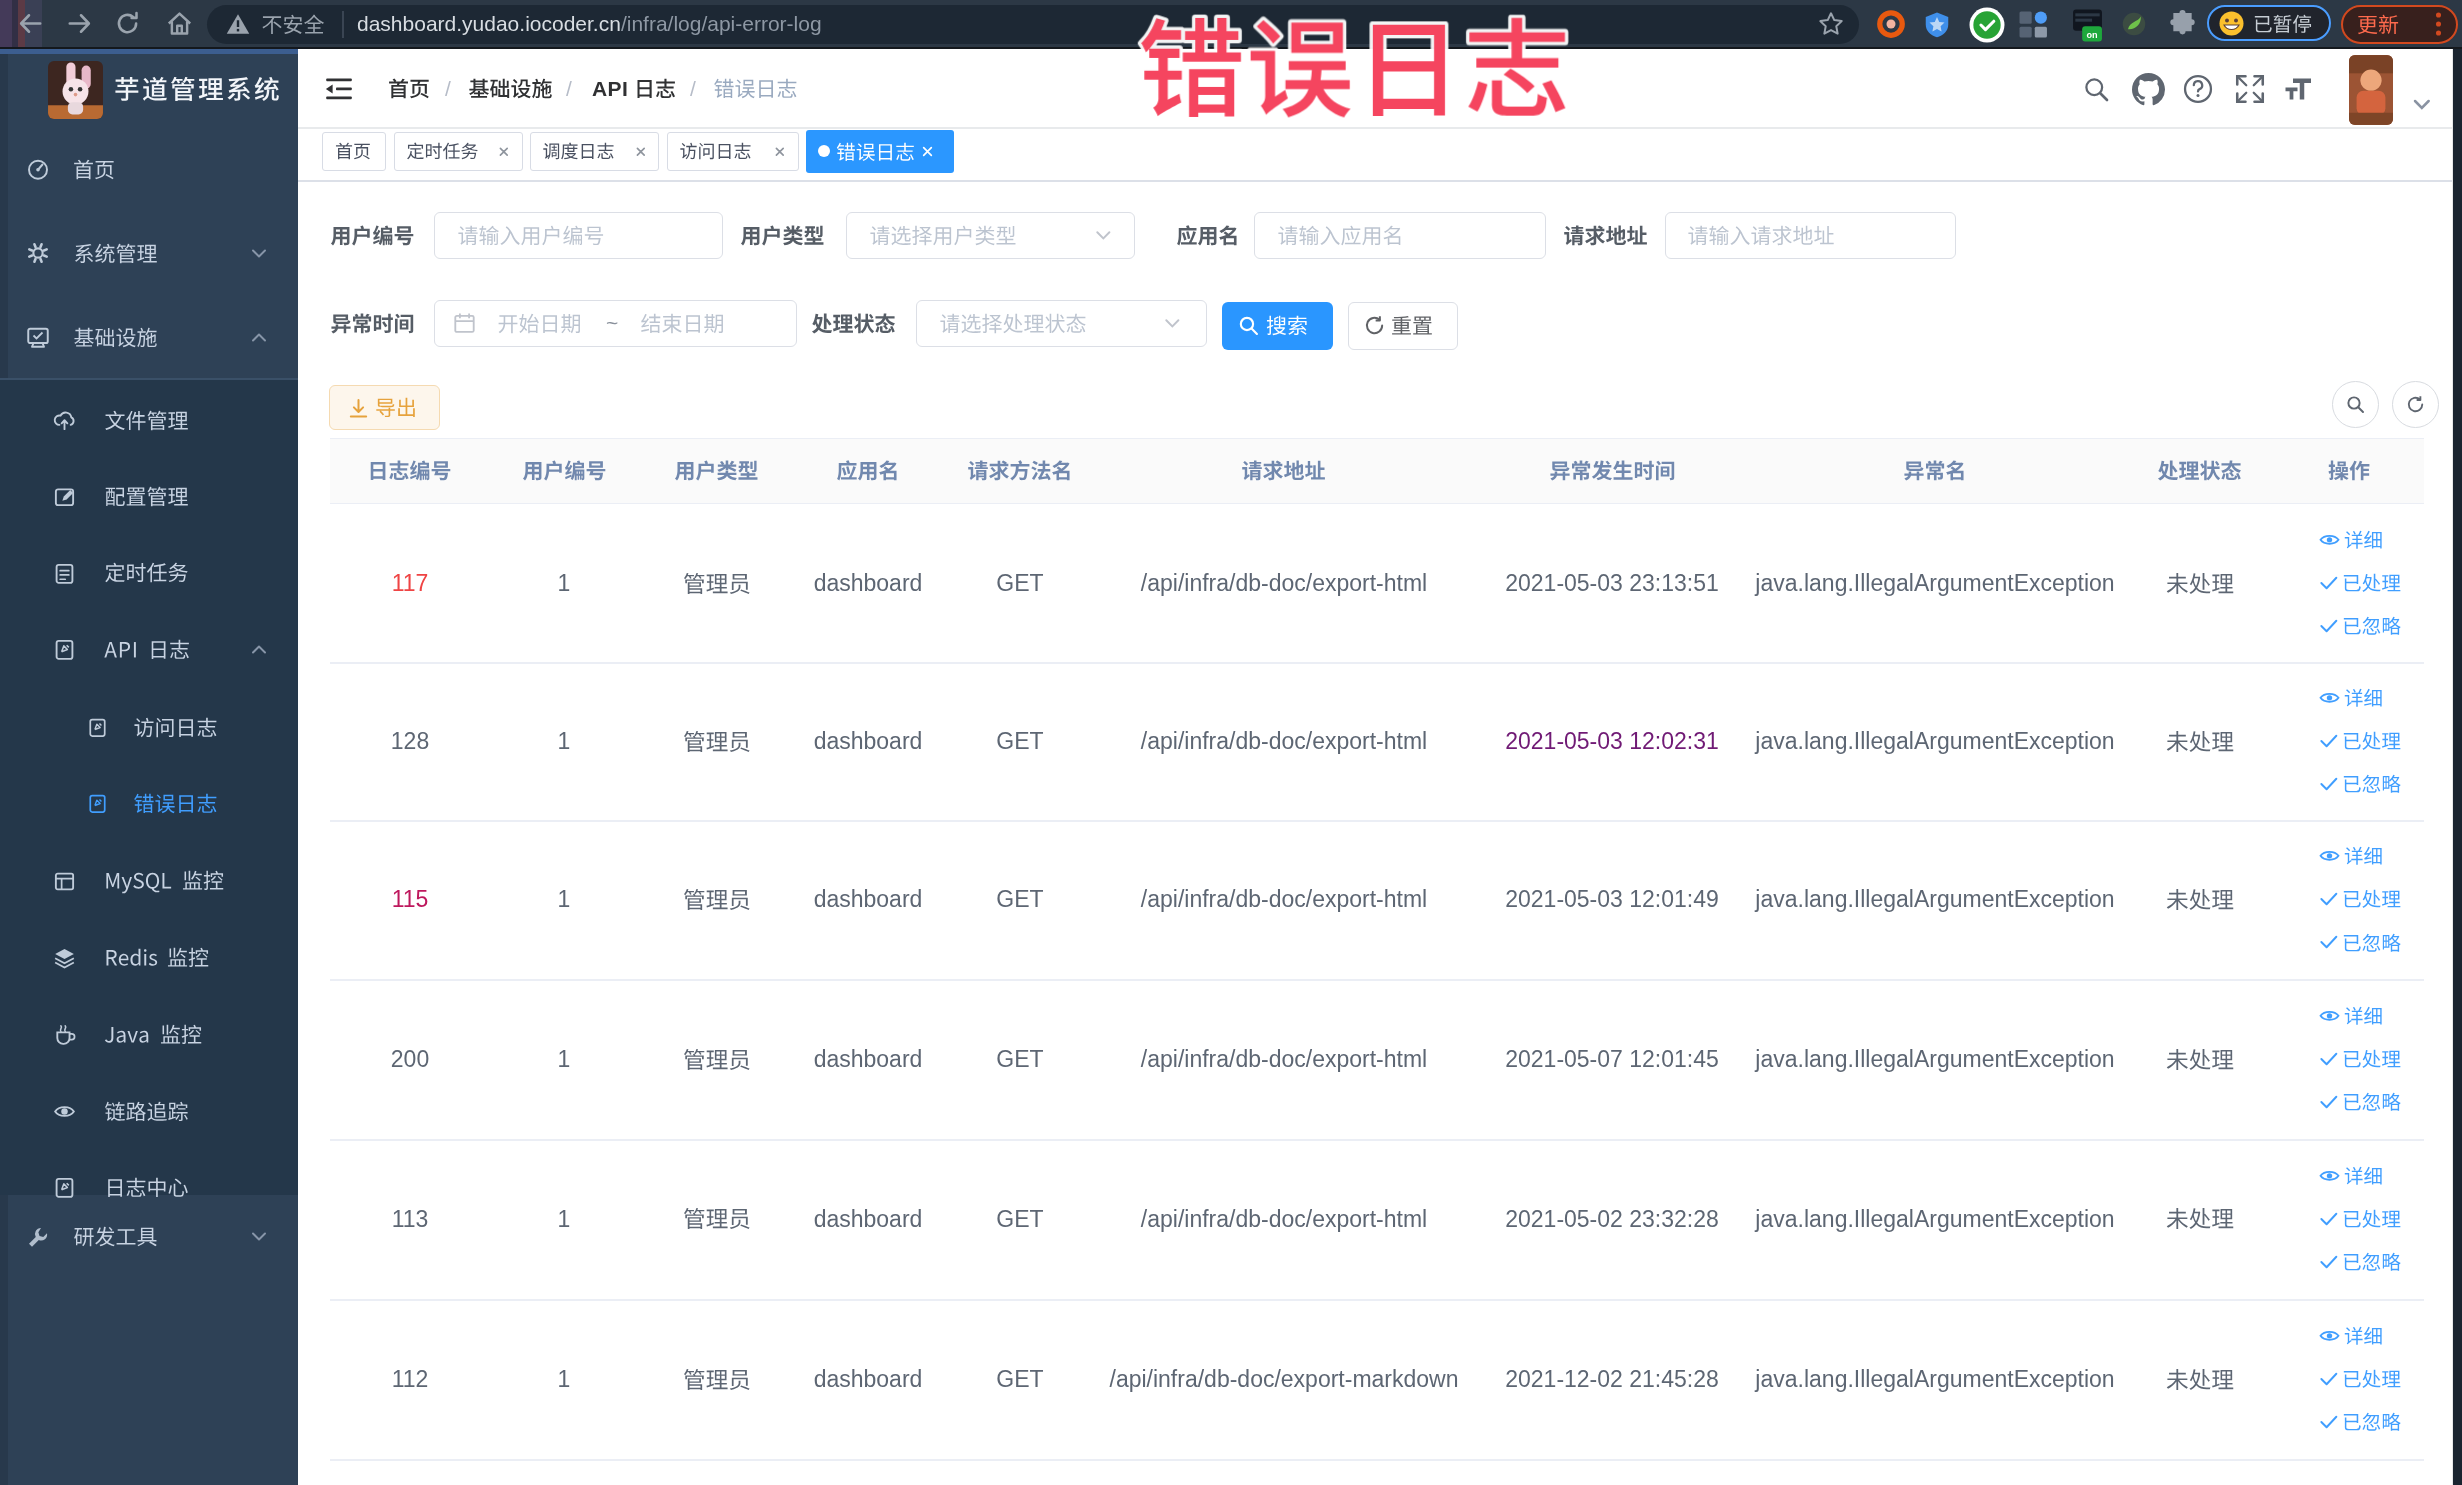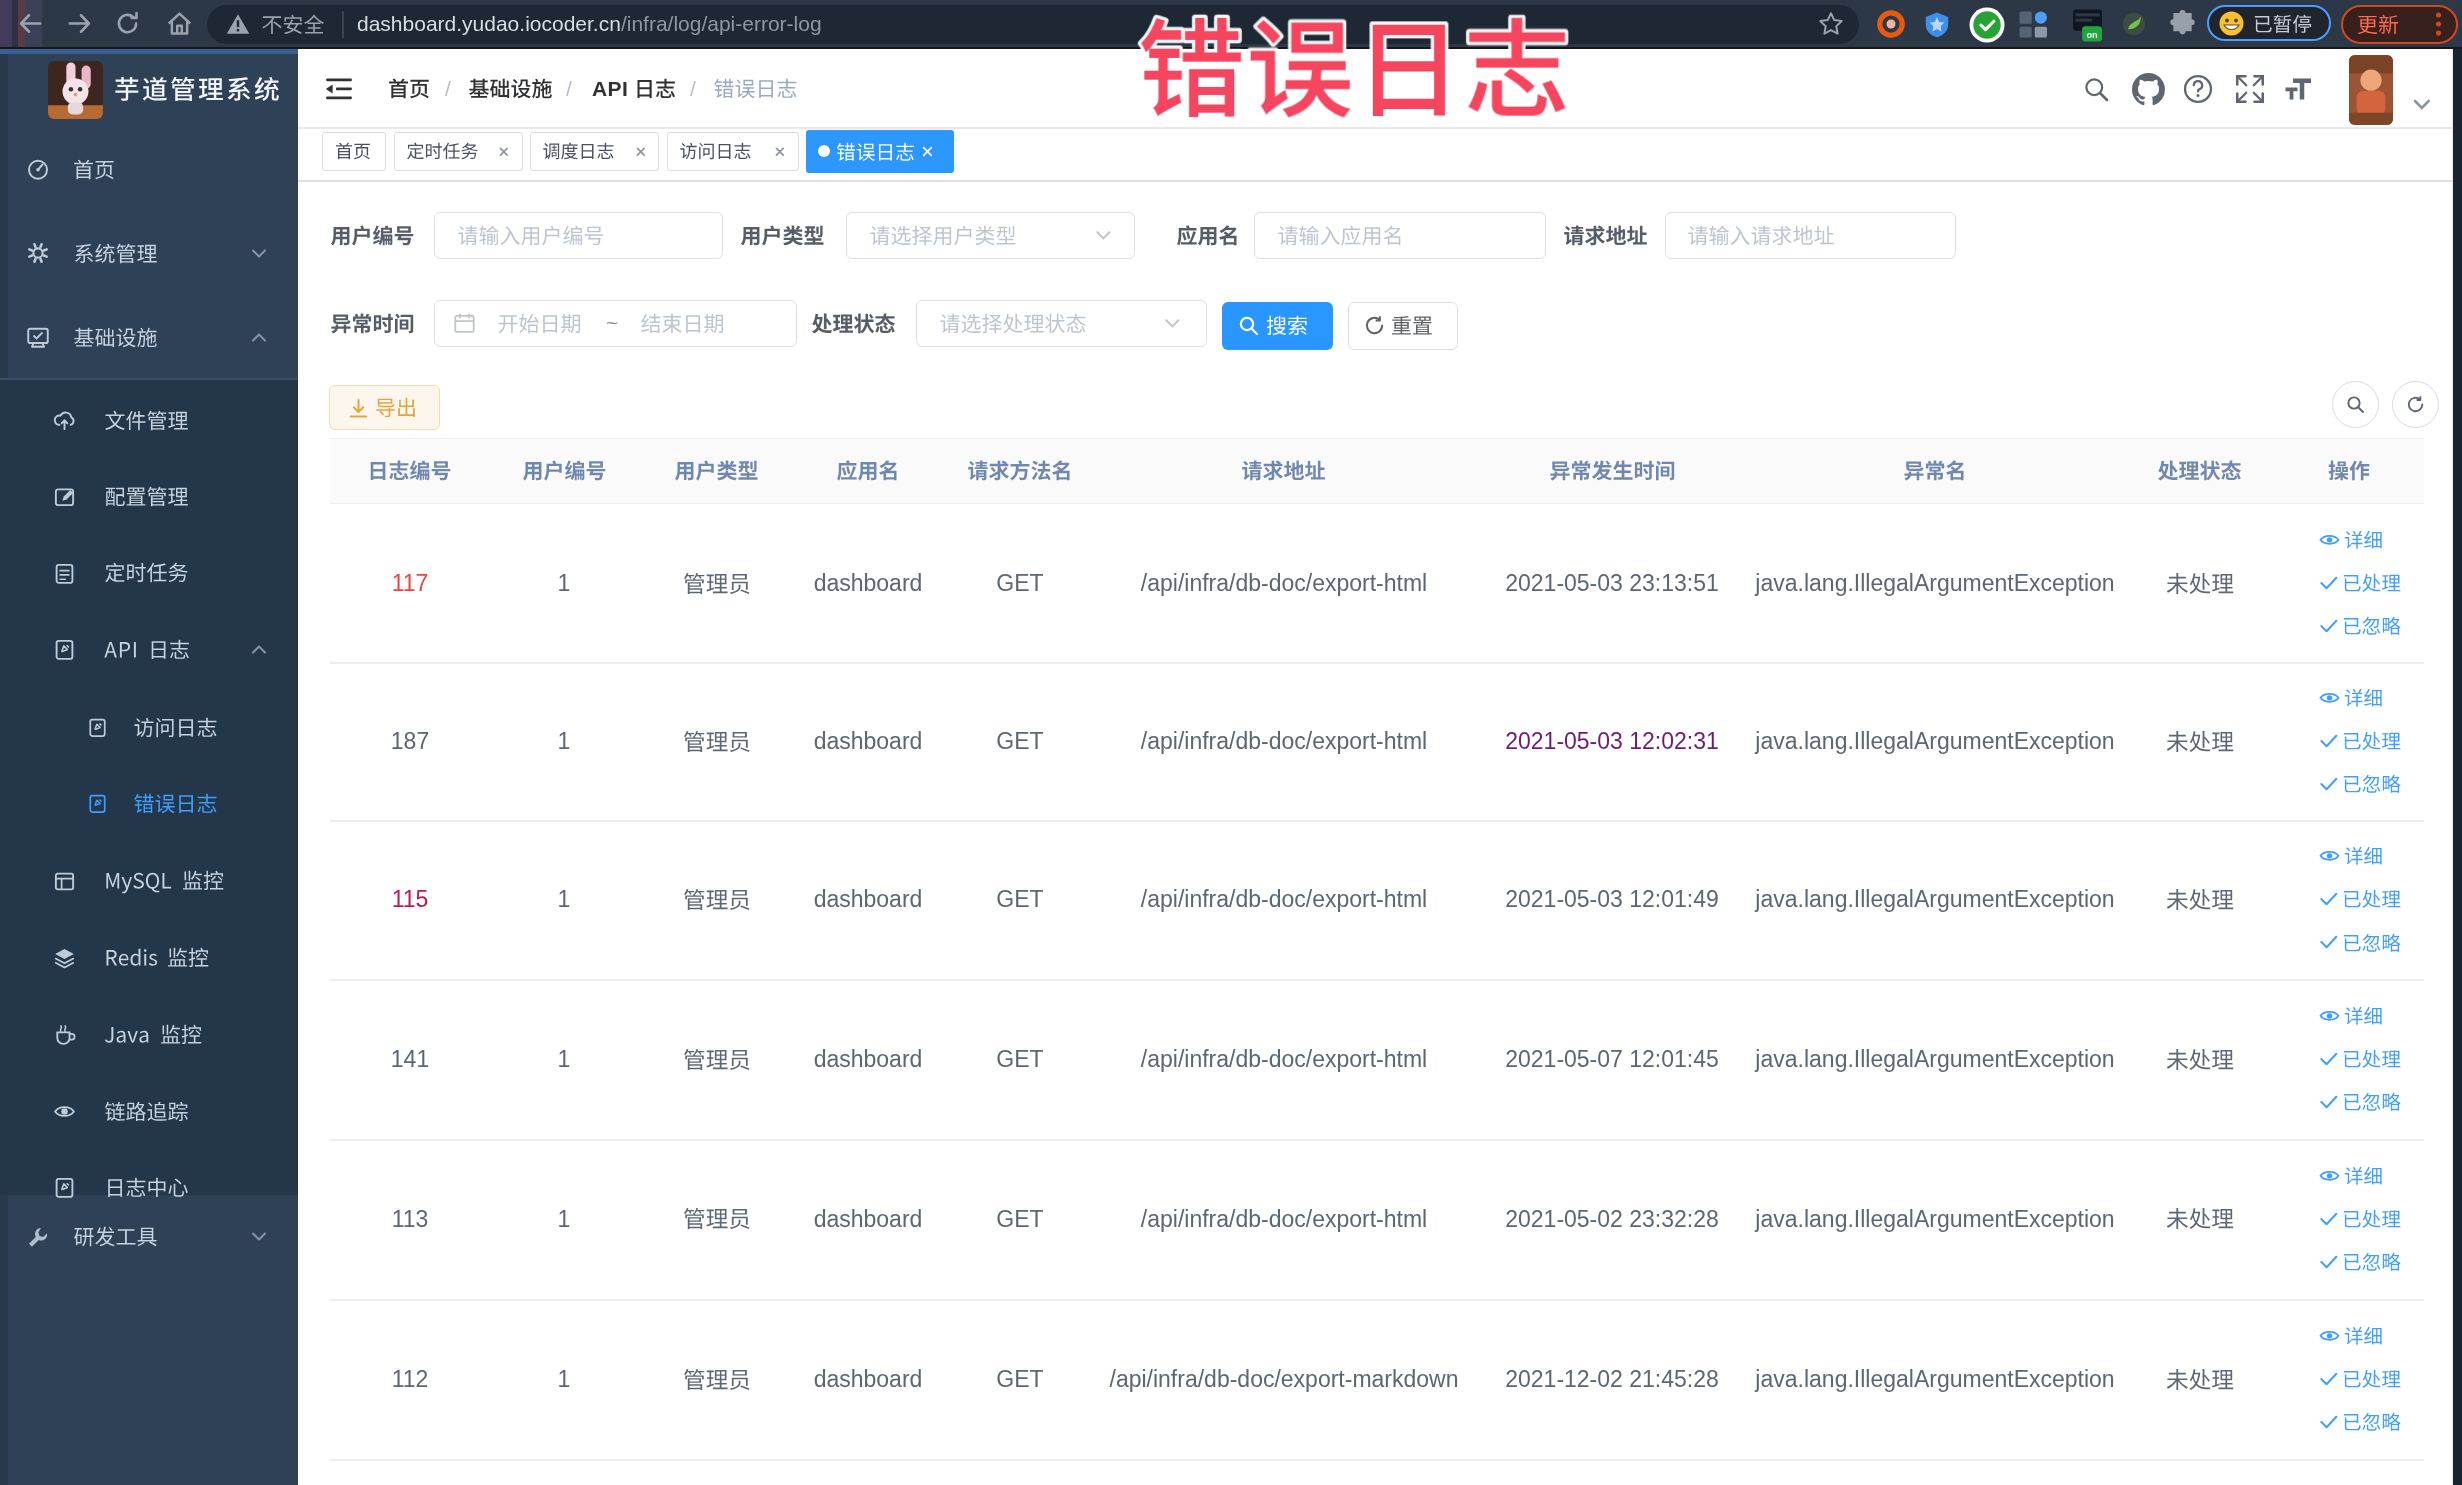--- a/index.html
+++ b/index.html
@@ -954,21 +954,21 @@
       <path d="M3 12 l7 7 13 -14" fill="none" stroke="#409eff" stroke-width="2.6" stroke-linecap="round" stroke-linejoin="round"></path>
     </svg>
     <svg style="position:absolute;overflow:visible;left:2342px;top:616px;" width="59" height="19.7" viewBox="0 0 78 26">
       <g transform="translate(0,22.9) scale(0.026000,-0.026000)" fill="#409eff">
         <use href="#g3" x="0"></use>
         <use href="#g137" x="1000"></use>
         <use href="#g138" x="2000"></use>
       </g>
     </svg>
     <div style="position:absolute;left:330px;top:662px;width:2094px;height:1.5px;background:#ebeef5"></div>
-    <div style="position:absolute;left:410px;transform:translateX(-50%);top:741px;transform:translate(-50%,-50%);font:400 23px 'Liberation Sans', sans-serif;color:#5d6673;letter-spacing:0px;white-space:nowrap">187</div>
+    <div style="position:absolute;left:410px;transform:translateX(-50%);top:741px;transform:translate(-50%,-50%);font:400 23px 'Liberation Sans', sans-serif;color:#5d6673;letter-spacing:0px;white-space:nowrap">128</div>
     <div style="position:absolute;left:564px;transform:translateX(-50%);top:741px;transform:translate(-50%,-50%);font:400 23px 'Liberation Sans', sans-serif;color:#5d6673;letter-spacing:0px;white-space:nowrap">1</div>
     <svg style="position:absolute;overflow:visible;left:683px;top:730px;" width="68" height="23" viewBox="0 0 90 30">
       <g transform="translate(0,26.4) scale(0.030000,-0.030000)" fill="#5d6673">
         <use href="#g18" x="0"></use>
         <use href="#g19" x="1000"></use>
         <use href="#g133" x="2000"></use>
       </g>
     </svg>
     <div style="position:absolute;left:868px;transform:translateX(-50%);top:741px;transform:translate(-50%,-50%);font:400 23px 'Liberation Sans', sans-serif;color:#5d6673;letter-spacing:0px;white-space:nowrap">dashboard</div>
     <div style="position:absolute;left:1020px;transform:translateX(-50%);top:741px;transform:translate(-50%,-50%);font:400 23px 'Liberation Sans', sans-serif;color:#5d6673;letter-spacing:0px;white-space:nowrap">GET</div>
@@ -1058,21 +1058,21 @@
       <path d="M3 12 l7 7 13 -14" fill="none" stroke="#409eff" stroke-width="2.6" stroke-linecap="round" stroke-linejoin="round"></path>
     </svg>
     <svg style="position:absolute;overflow:visible;left:2342px;top:933px;" width="59" height="19.7" viewBox="0 0 78 26">
       <g transform="translate(0,22.9) scale(0.026000,-0.026000)" fill="#409eff">
         <use href="#g3" x="0"></use>
         <use href="#g137" x="1000"></use>
         <use href="#g138" x="2000"></use>
       </g>
     </svg>
     <div style="position:absolute;left:330px;top:979px;width:2094px;height:1.5px;background:#ebeef5"></div>
-    <div style="position:absolute;left:410px;transform:translateX(-50%);top:1059px;transform:translate(-50%,-50%);font:400 23px 'Liberation Sans', sans-serif;color:#5d6673;letter-spacing:0px;white-space:nowrap">141</div>
+    <div style="position:absolute;left:410px;transform:translateX(-50%);top:1059px;transform:translate(-50%,-50%);font:400 23px 'Liberation Sans', sans-serif;color:#5d6673;letter-spacing:0px;white-space:nowrap">200</div>
     <div style="position:absolute;left:564px;transform:translateX(-50%);top:1059px;transform:translate(-50%,-50%);font:400 23px 'Liberation Sans', sans-serif;color:#5d6673;letter-spacing:0px;white-space:nowrap">1</div>
     <svg style="position:absolute;overflow:visible;left:683px;top:1048px;" width="68" height="23" viewBox="0 0 90 30">
       <g transform="translate(0,26.4) scale(0.030000,-0.030000)" fill="#5d6673">
         <use href="#g18" x="0"></use>
         <use href="#g19" x="1000"></use>
         <use href="#g133" x="2000"></use>
       </g>
     </svg>
     <div style="position:absolute;left:868px;transform:translateX(-50%);top:1059px;transform:translate(-50%,-50%);font:400 23px 'Liberation Sans', sans-serif;color:#5d6673;letter-spacing:0px;white-space:nowrap">dashboard</div>
     <div style="position:absolute;left:1020px;transform:translateX(-50%);top:1059px;transform:translate(-50%,-50%);font:400 23px 'Liberation Sans', sans-serif;color:#5d6673;letter-spacing:0px;white-space:nowrap">GET</div>

